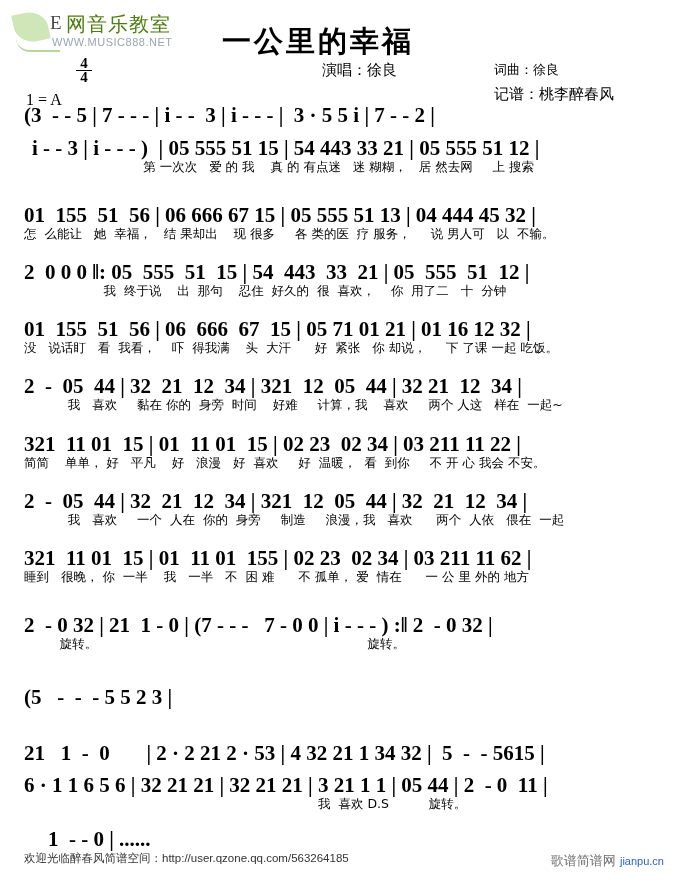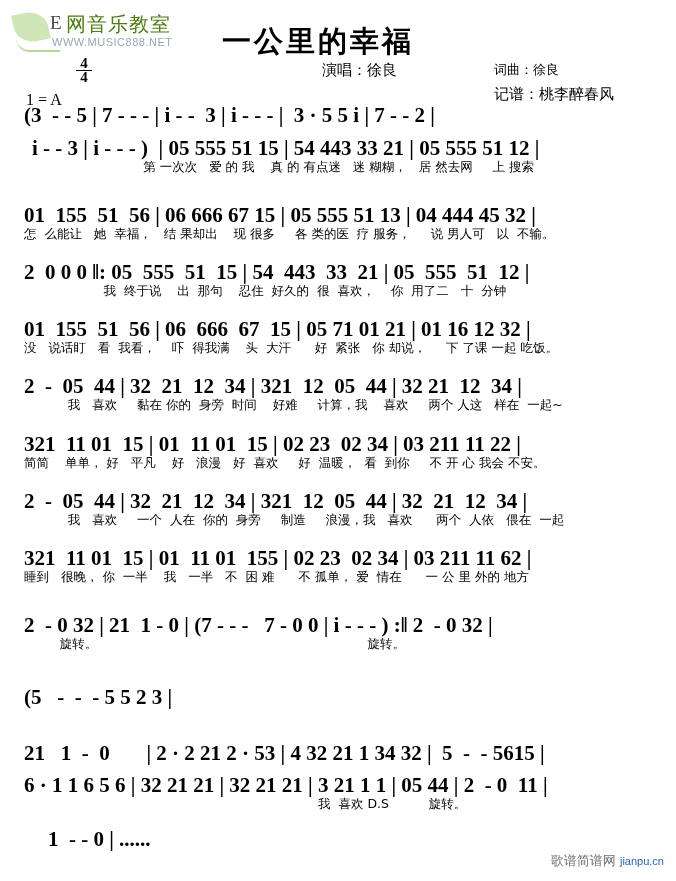--- a/index.html
+++ b/index.html
@@ -173,18 +173,19 @@
 
   <div class="line" style="top:774px;">
     <div class="notes">6 · 1 1 6 5 6 | 32 21 21 | 32 21 21 | 3 21 1 1 | 05 44 | 2  - 0  11 |</div>
     <div class="lyric">                                                                          我  喜欢 D.S          旋转。</div>
   </div>
 
   <div class="line" style="top:828px;margin-left:24px;">
     <div class="notes">1  - - 0 | ......</div>
   </div>
 
+  <div class="footer">欢迎光临醉春风简谱空间：http://user.qzone.qq.com/563264185</div>
   <div class="sitemark">
     <span>歌谱简谱网</span>
     <span class="blue">jianpu.cn</span>
   </div>
 
 </div>
 
 </body></html>

